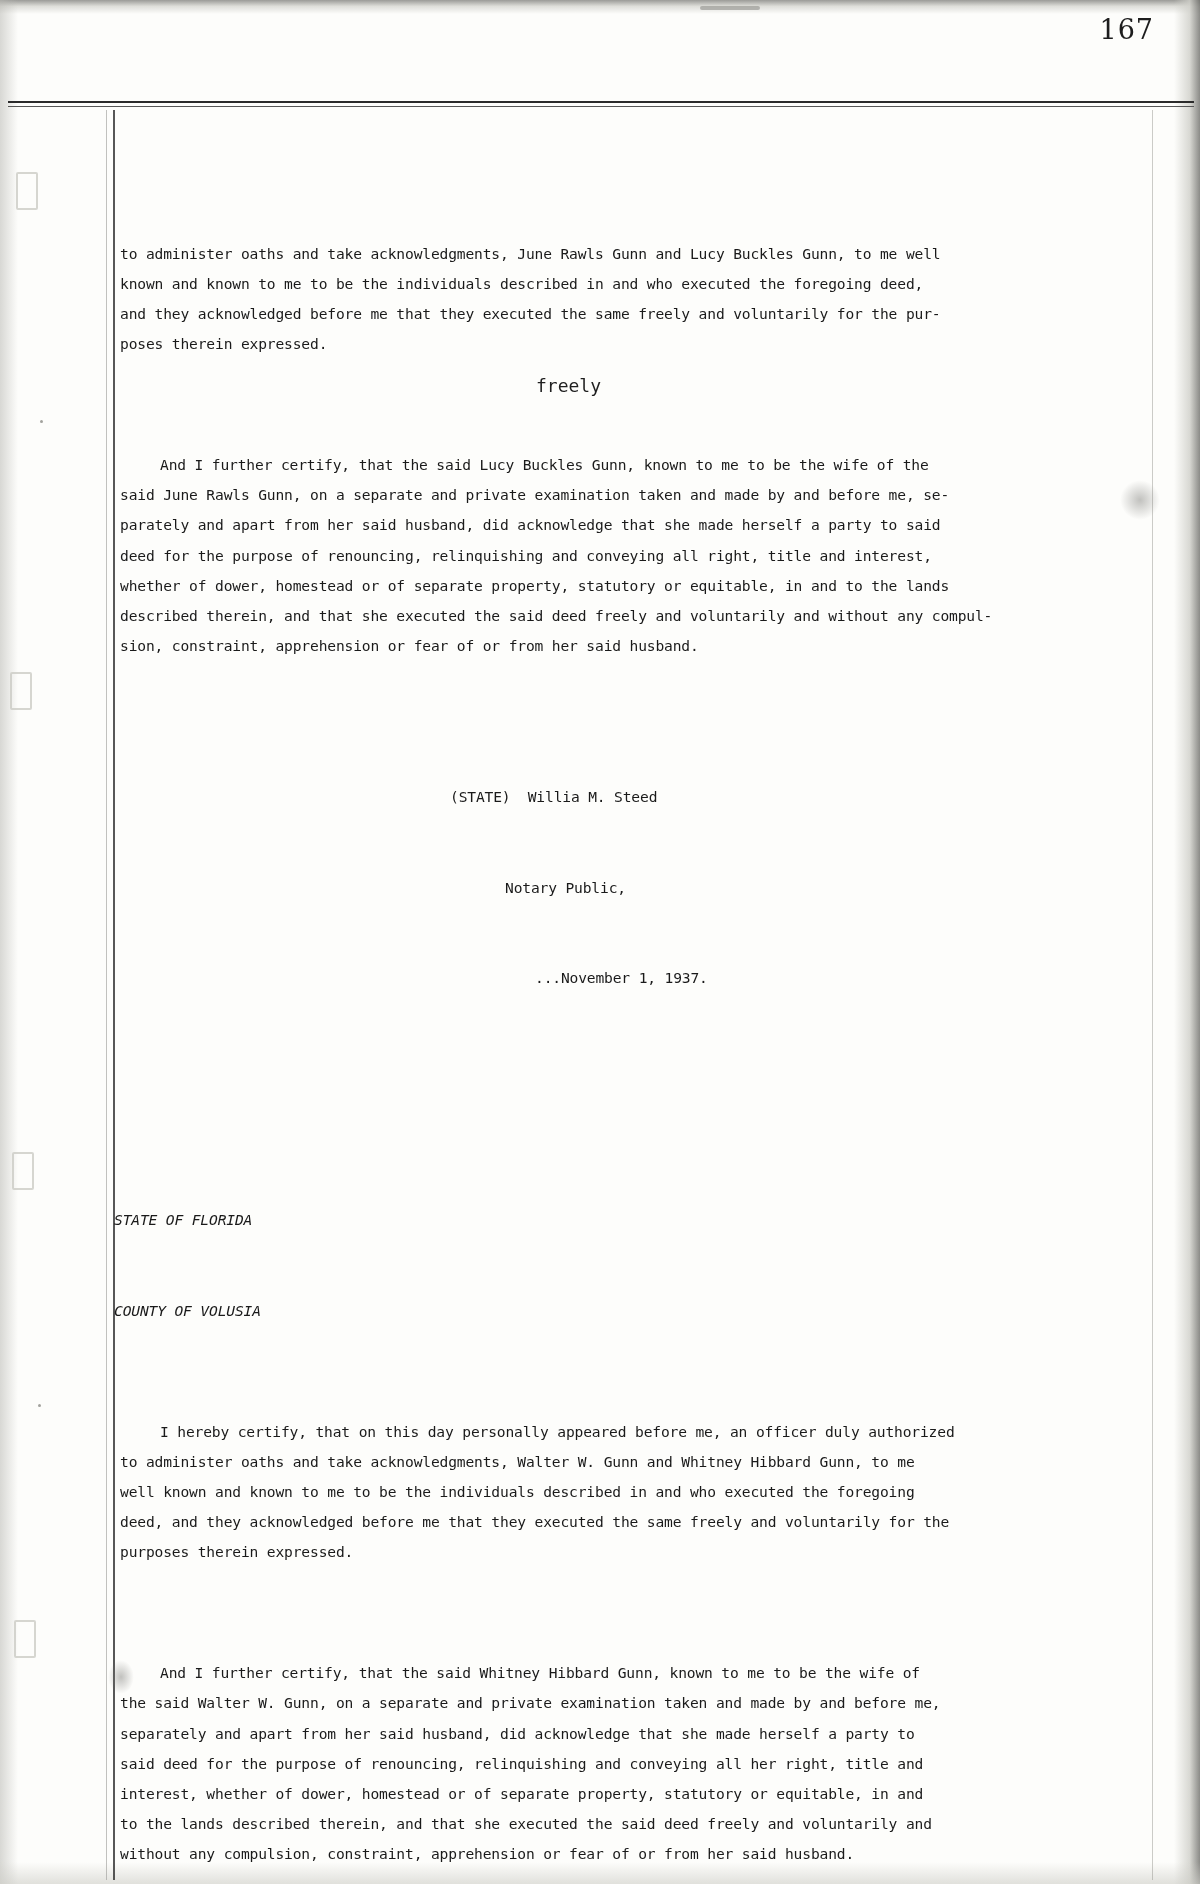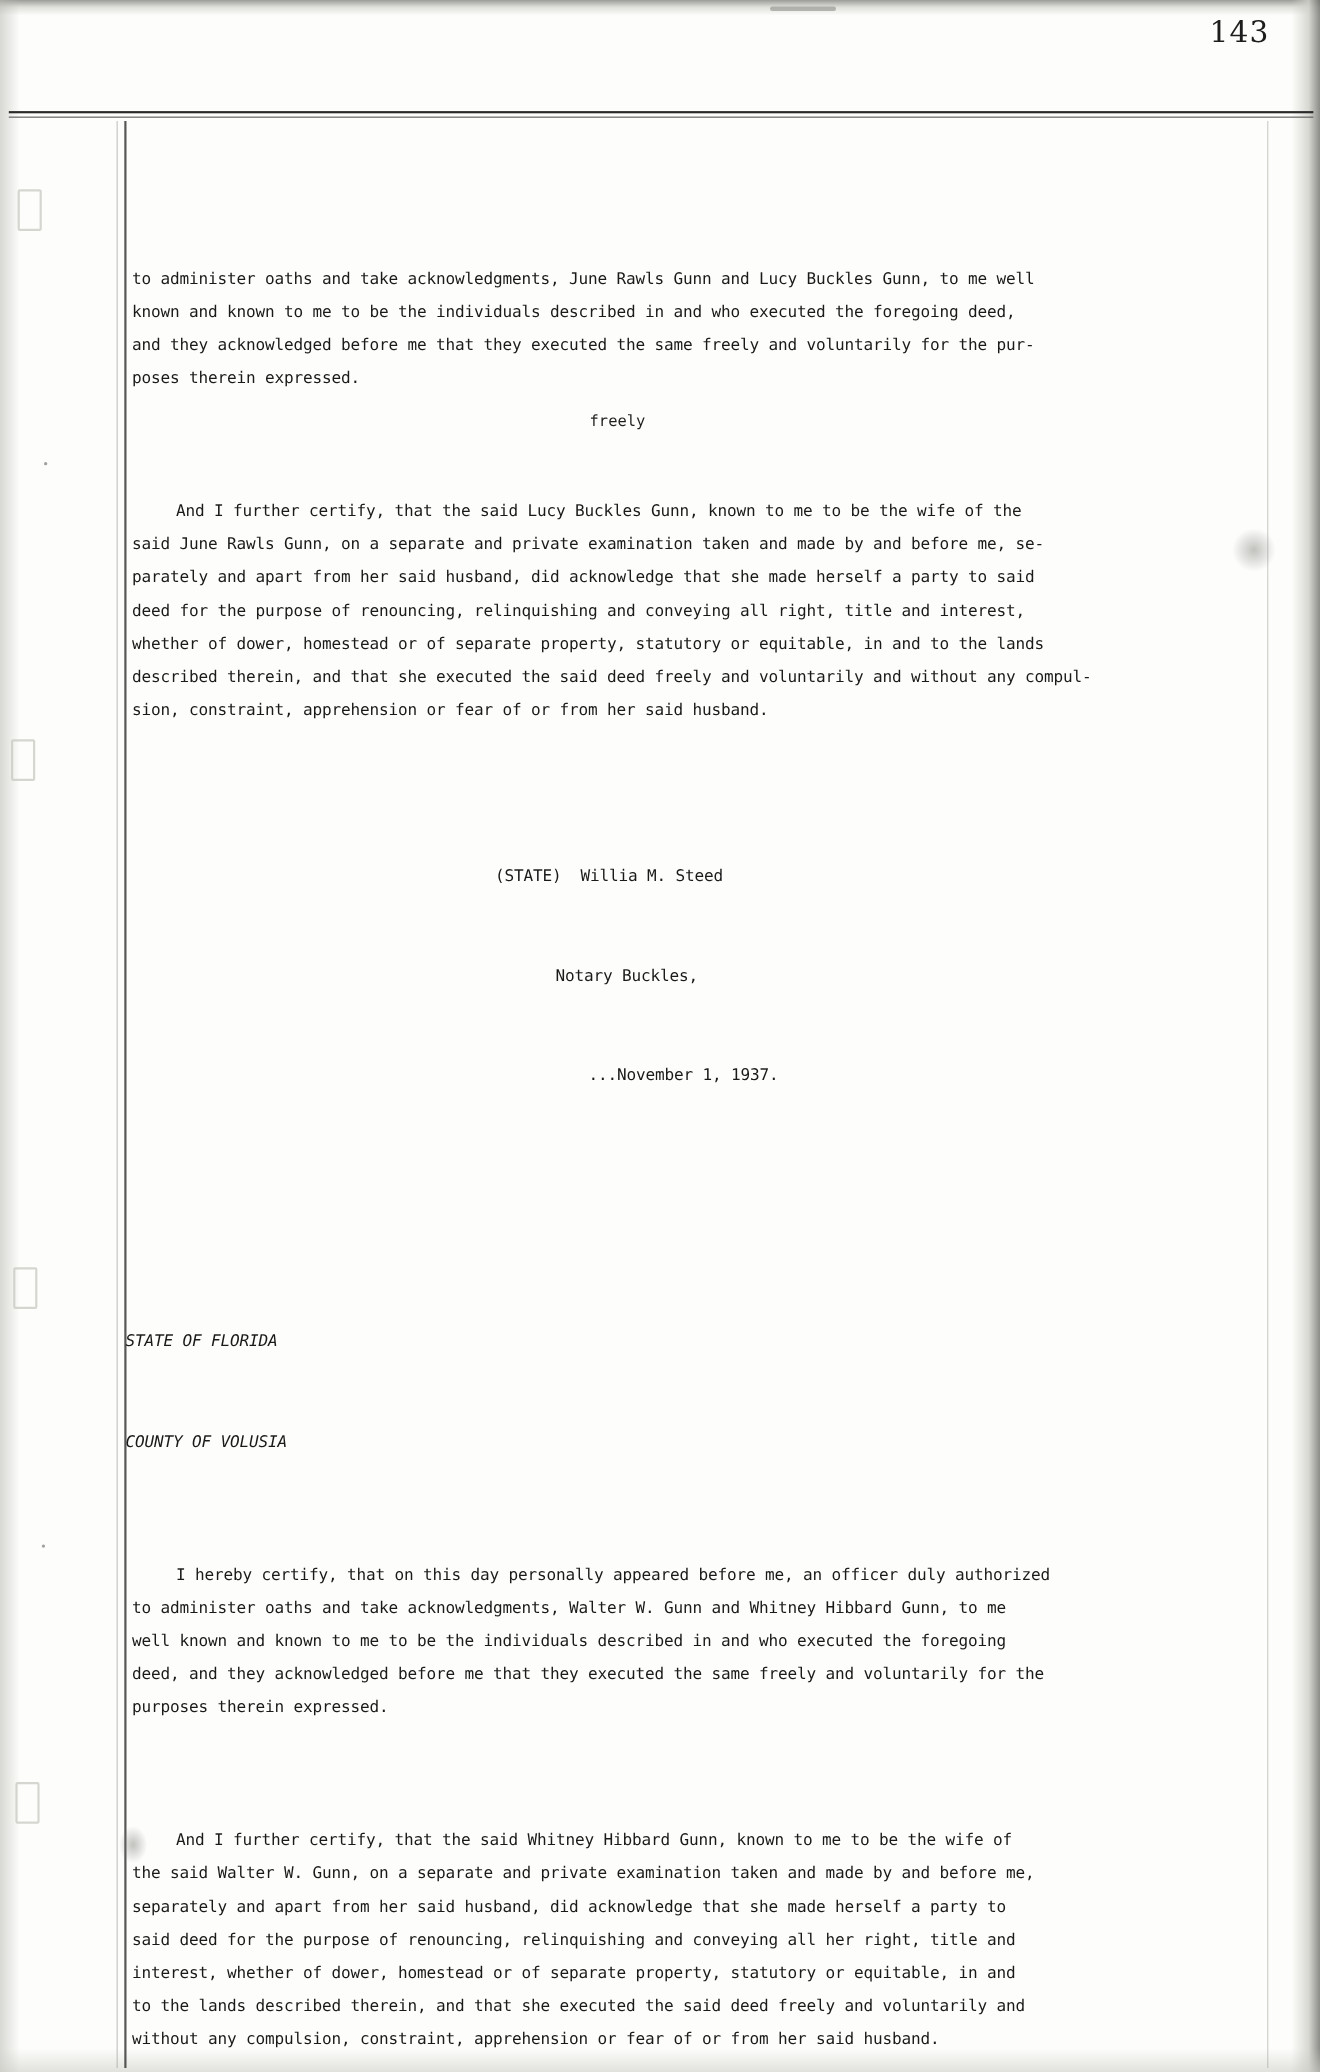--- a/index.html
+++ b/index.html
@@ -166,21 +166,21 @@
     margin-left: -6px;
     font-style: italic;
   }
 
   
   .overwrite {
     position: absolute;
     left: 536px;
     top: 375px;
     font-family: "DejaVu Sans Mono", monospace;
-    font-size: 14px;
+    font-size: 18px;
     color: #1f1f1f;
   }
 
   
   .stray {
     position: absolute;
     background: #9a9a95;
     opacity: .7;
   }
   .stray-dot {
@@ -199,21 +199,21 @@
 </head>
 <body>
 
 <div class="scan">
 
   <div class="edge-top"></div>
   <div class="edge-left"></div>
   <div class="edge-right"></div>
   <div class="edge-bottom"></div>
 
-  <div class="page-number">143</div>
+  <div class="page-number">167</div>
 
 
   <div class="rule-double">
     <div class="r1"></div>
     <div class="r2"></div>
   </div>
 
   <div class="margin-rule-2"></div>
   <div class="margin-rule"></div>
   <div class="right-rule"></div>
@@ -239,21 +239,21 @@
     <div class="para"><span class="indent"></span><span>And I further certify, that the said Lucy Buckles Gunn, known to me to be the wife of the
 said June Rawls Gunn, on a separate and private examination taken and made by and before me, se-
 parately and apart from her said husband, did acknowledge that she made herself a party to said
 deed for the purpose of renouncing, relinquishing and conveying all right, title and interest,
 whether of dower, homestead or of separate property, statutory or equitable, in and to the lands
 described therein, and that she executed the said deed freely and voluntarily and without any compul-
 sion, constraint, apprehension or fear of or from her said husband.</span></div>
 
 
     <div class="sig-line sig-indent-1">(STATE)  Willia M. Steed</div>
-    <div class="sig-line sig-indent-2">Notary Buckles,</div>
+    <div class="sig-line sig-indent-2">Notary Public,</div>
     <div class="sig-line sig-indent-3">...November 1, 1937.</div>
 
     <div class="blank-line"></div>
 
     <div class="heading-line">STATE OF FLORIDA</div>
     <div class="heading-line">COUNTY OF VOLUSIA</div>
 
     <div class="para"><span class="indent"></span><span>I hereby certify, that on this day personally appeared before me, an officer duly authorized
 to administer oaths and take acknowledgments, Walter W. Gunn and Whitney Hibbard Gunn, to me
 well known and known to me to be the individuals described in and who executed the foregoing

